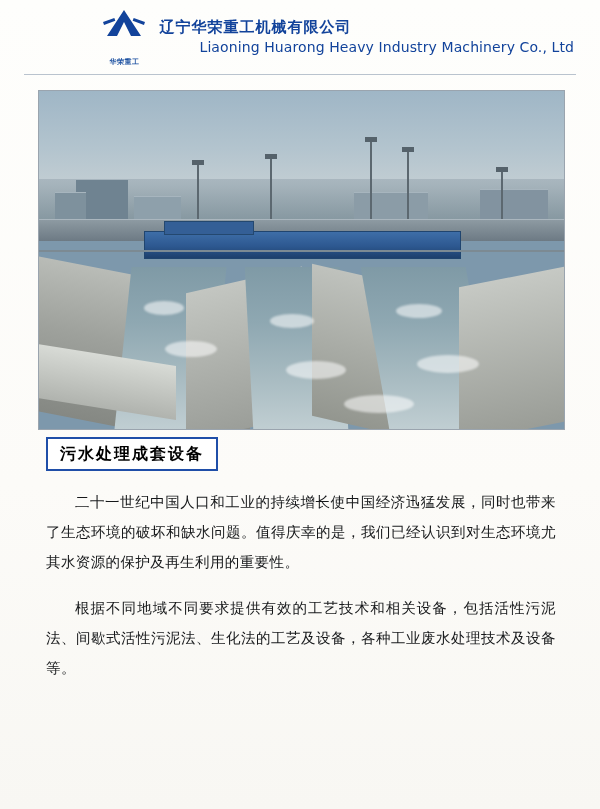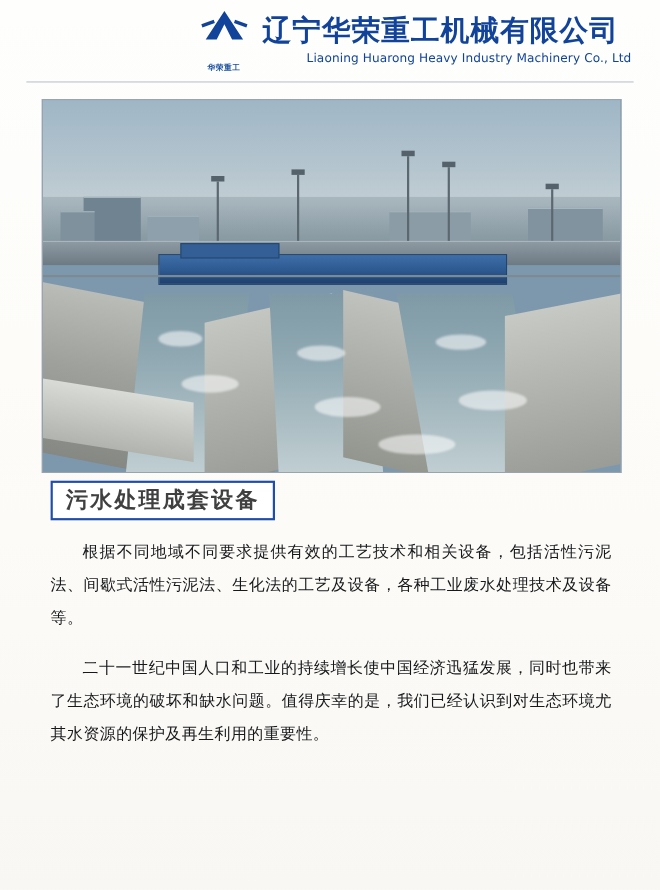--- a/index.html
+++ b/index.html
@@ -68,28 +68,28 @@
     white-space: nowrap;
     font-weight: bold;
   }
   .brand-text {
     display: flex;
     flex-direction: column;
     justify-content: center;
     line-height: 1.15;
   }
   .brand-cn {
-    font-size: 26px;
+    font-size: 15px;
     font-weight: bold;
     color: #12439b;
     letter-spacing: 1px;
     font-family: "DejaVu Sans", "Liberation Sans", sans-serif;
   }
   .brand-en {
-    font-size: 11px;
+    font-size: 14px;
     color: #12439b;
     letter-spacing: 0.1px;
     margin-top: 3px;
     padding-left: 40px;
   }
 
   
   .photo-frame {
     position: absolute;
     left: 38px;
@@ -238,23 +238,23 @@
   .title-banner {
     position: absolute;
     left: 46px;
     top: 437px;
     display: inline-block;
     padding: 5px 12px 6px 12px;
     border: 2px solid #1f4ea8;
     background: #ffffff;
   }
   .title-banner .title-text {
-    font-size: 20px;
+    font-size: 16px;
     font-weight: bold;
-    color: #404040;
+    color: #000000;
     letter-spacing: 2px;
     line-height: 1;
   }
 
   
   .body-text {
     position: absolute;
     left: 46px;
     right: 44px;
     top: 487px;
@@ -341,17 +341,17 @@
       <div class="foam" style="left:72%; top:78%; width:62px; height:18px;"></div>
       <div class="foam" style="left:58%; top:90%; width:70px; height:18px;"></div>
     </div>
   </div>
 
   <div class="title-banner">
     <span class="title-text">污水处理成套设备</span>
   </div>
 
   <div class="body-text">
+    <p class="para">二十一世纪中国人口和工业的持续增长使中国经济迅猛发展，同时也带来了生态环境的破坏和缺水问题。值得庆幸的是，我们已经认识到对生态环境尤其水资源的保护及再生利用的重要性。</p>
     <p class="para">根据不同地域不同要求提供有效的工艺技术和相关设备，包括活性污泥法、间歇式活性污泥法、生化法的工艺及设备，各种工业废水处理技术及设备等。</p>
-    <p class="para">二十一世纪中国人口和工业的持续增长使中国经济迅猛发展，同时也带来了生态环境的破坏和缺水问题。值得庆幸的是，我们已经认识到对生态环境尤其水资源的保护及再生利用的重要性。</p>
   </div>
 
 </div>
 
 </body></html>

